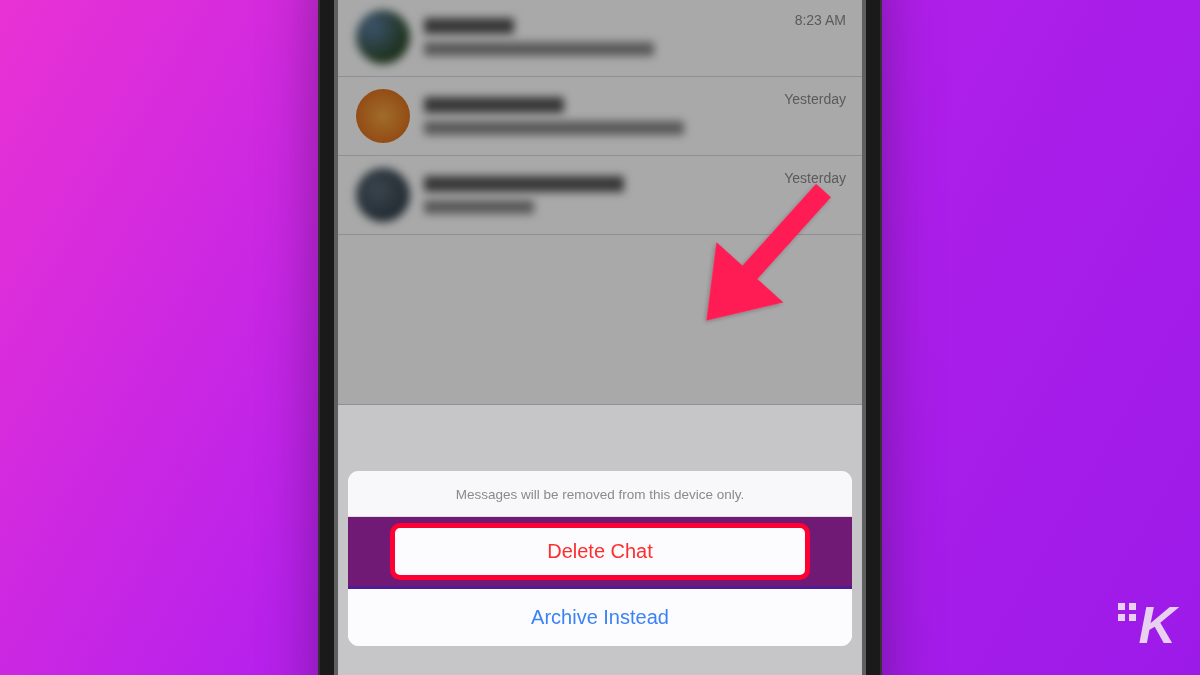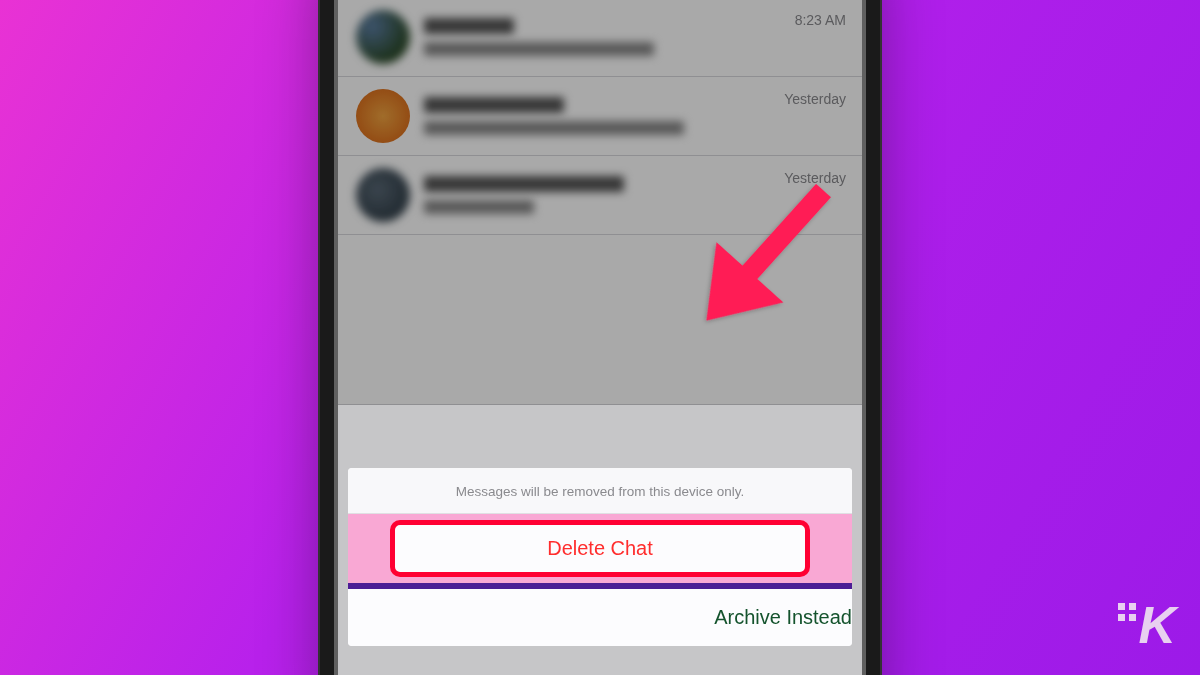--- a/index.html
+++ b/index.html
@@ -89,21 +89,21 @@
       background: rgba(0,0,0,0.15);
     }
     .action-sheet {
       position: absolute;
       left: 10px;
       right: 10px;
       bottom: 66px;
     }
     .sheet-group {
       background: #f4f4f6;
-      border-radius: 4px;
+      border-radius: 11px;
       overflow: hidden;
       margin-bottom: 10px;
     }
     .sheet-message {
       text-align: center;
       font-size: 13.5px;
       color: #8a8a8e;
       padding: 16px 18px 14px;
       border-bottom: 1px solid #e0e0e3;
       background: #f8f8fa;
@@ -114,21 +114,21 @@
       text-align: center;
       font-size: 20px;
       padding: 17px 0;
       background: #fcfcfe;
       border: none;
       border-bottom: 1px solid #e0e0e3;
       cursor: pointer;
     }
     .sheet-button:last-child { border-bottom: none; }
     .sheet-button.destructive { color: #ff2d2d; }
-    .sheet-button.default { color: #14532d; text-align: right; }
+    .sheet-button.default { color: #3b82f6; }
     .sheet-button.cancel {
       font-weight: 600;
       background: #fff;
       border-radius: 14px;
     }
     .arrow {
       position: absolute;
       left: 670px;
       top: 150px;
       pointer-events: none;
@@ -153,22 +153,22 @@
       gap: 4px;
     }
     .logo-dots span {
       width: 7px;
       height: 7px;
       background: #e8d0f0;
     }
     .delete-wrap {
       position: relative;
       padding: 6px 42px;
-      background: #f9a8d4;
-      border-bottom: 6px solid #4c1d95;
+      background: #701a75;
+      border-bottom: 3px solid #4c1d95;
     }
     .delete-wrap .sheet-button {
       border: 5px solid #ff0033;
       border-radius: 10px;
       padding: 12px 0;
       background: #fcfcfe;
     }
   </style>
 </head>
 <body>

